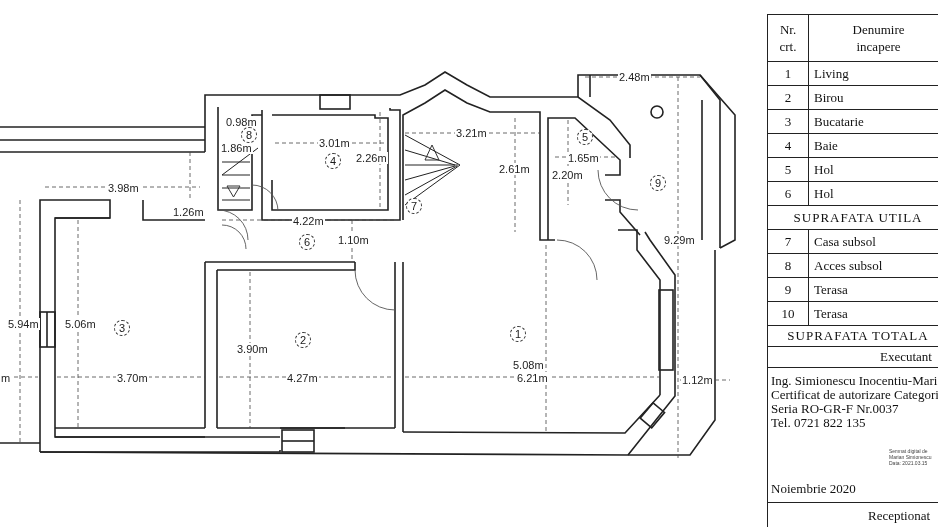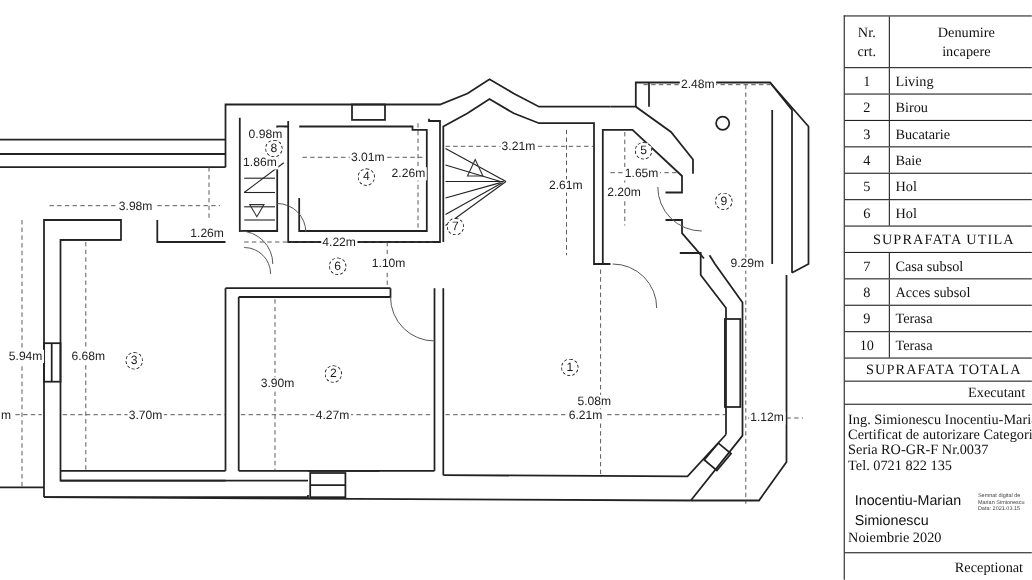--- a/index.html
+++ b/index.html
@@ -149,23 +149,23 @@
 <span class="dim" style="left:618px;top:71px;">2.48m</span>
 <span class="dim" style="left:498px;top:163px;">2.61m</span>
 <span class="dim" style="left:567px;top:152px;">1.65m</span>
 <span class="dim" style="left:551px;top:169px;">2.20m</span>
 <span class="dim" style="left:172px;top:170px;margin-top:36px;">1.26m</span>
 <span class="dim" style="left:107px;top:182px;">3.98m</span>
 <span class="dim" style="left:292px;top:215px;">4.22m</span>
 <span class="dim" style="left:337px;top:234px;">1.10m</span>
 <span class="dim" style="left:663px;top:234px;">9.29m</span>
 <span class="dim" style="left:7px;top:318px;">5.94m</span>
-<span class="dim" style="left:64px;top:318px;">6.68m</span>
+<span class="dim" style="left:64px;top:318px;">5.06m</span>
 <span class="dim" style="left:236px;top:343px;">3.90m</span>
-<span class="dim" style="left:524px;top:323px;margin-top:36px;">5.08m</span>
+<span class="dim" style="left:512px;top:323px;margin-top:36px;">5.08m</span>
 <span class="dim" style="left:116px;top:372px;">3.70m</span>
 <span class="dim" style="left:286px;top:372px;">4.27m</span>
 <span class="dim" style="left:516px;top:372px;">6.21m</span>
 <span class="dim" style="left:681px;top:374px;">1.12m</span>
 <span class="dim" style="left:0px;top:372px;">m</span>
 
 <span class="rno" style="left:510px;top:326px;">1</span>
 <span class="rno" style="left:295px;top:332px;">2</span>
 <span class="rno" style="left:114px;top:320px;">3</span>
 <span class="rno" style="left:325px;top:153px;">4</span>
@@ -227,24 +227,20 @@
       <div class="c1">10</div>
       <div class="c2">Terasa</div>
     </div>
   <div class="row span" style="height:20px;">SUPRAFATA TOTALA</div>
   <div class="row execrow" style="justify-content:flex-start;padding-left:112px;">Executant</div>
   <div class="info">
     <div>Ing. Simionescu Inocentiu-Marian</div>
     <div>Certificat de autorizare Categoria</div>
     <div>Seria RO-GR-F Nr.0037</div>
     <div>Tel. 0721 822 135</div>
-    <div class="sig">
-      <div>Inocentiu-Marian</div>
-      <div>Simionescu</div>
-    </div>
     <div class="sigsmall">
       <div>Semnat digital de</div>
       <div>Marian Simionescu</div>
       <div>Data: 2021.03.15</div>
     </div>
     <div class="date">Noiembrie 2020</div>
   </div>
   <div class="row recrow" style="justify-content:flex-start;padding-left:100px;">Receptionat</div>
 
 </div>

